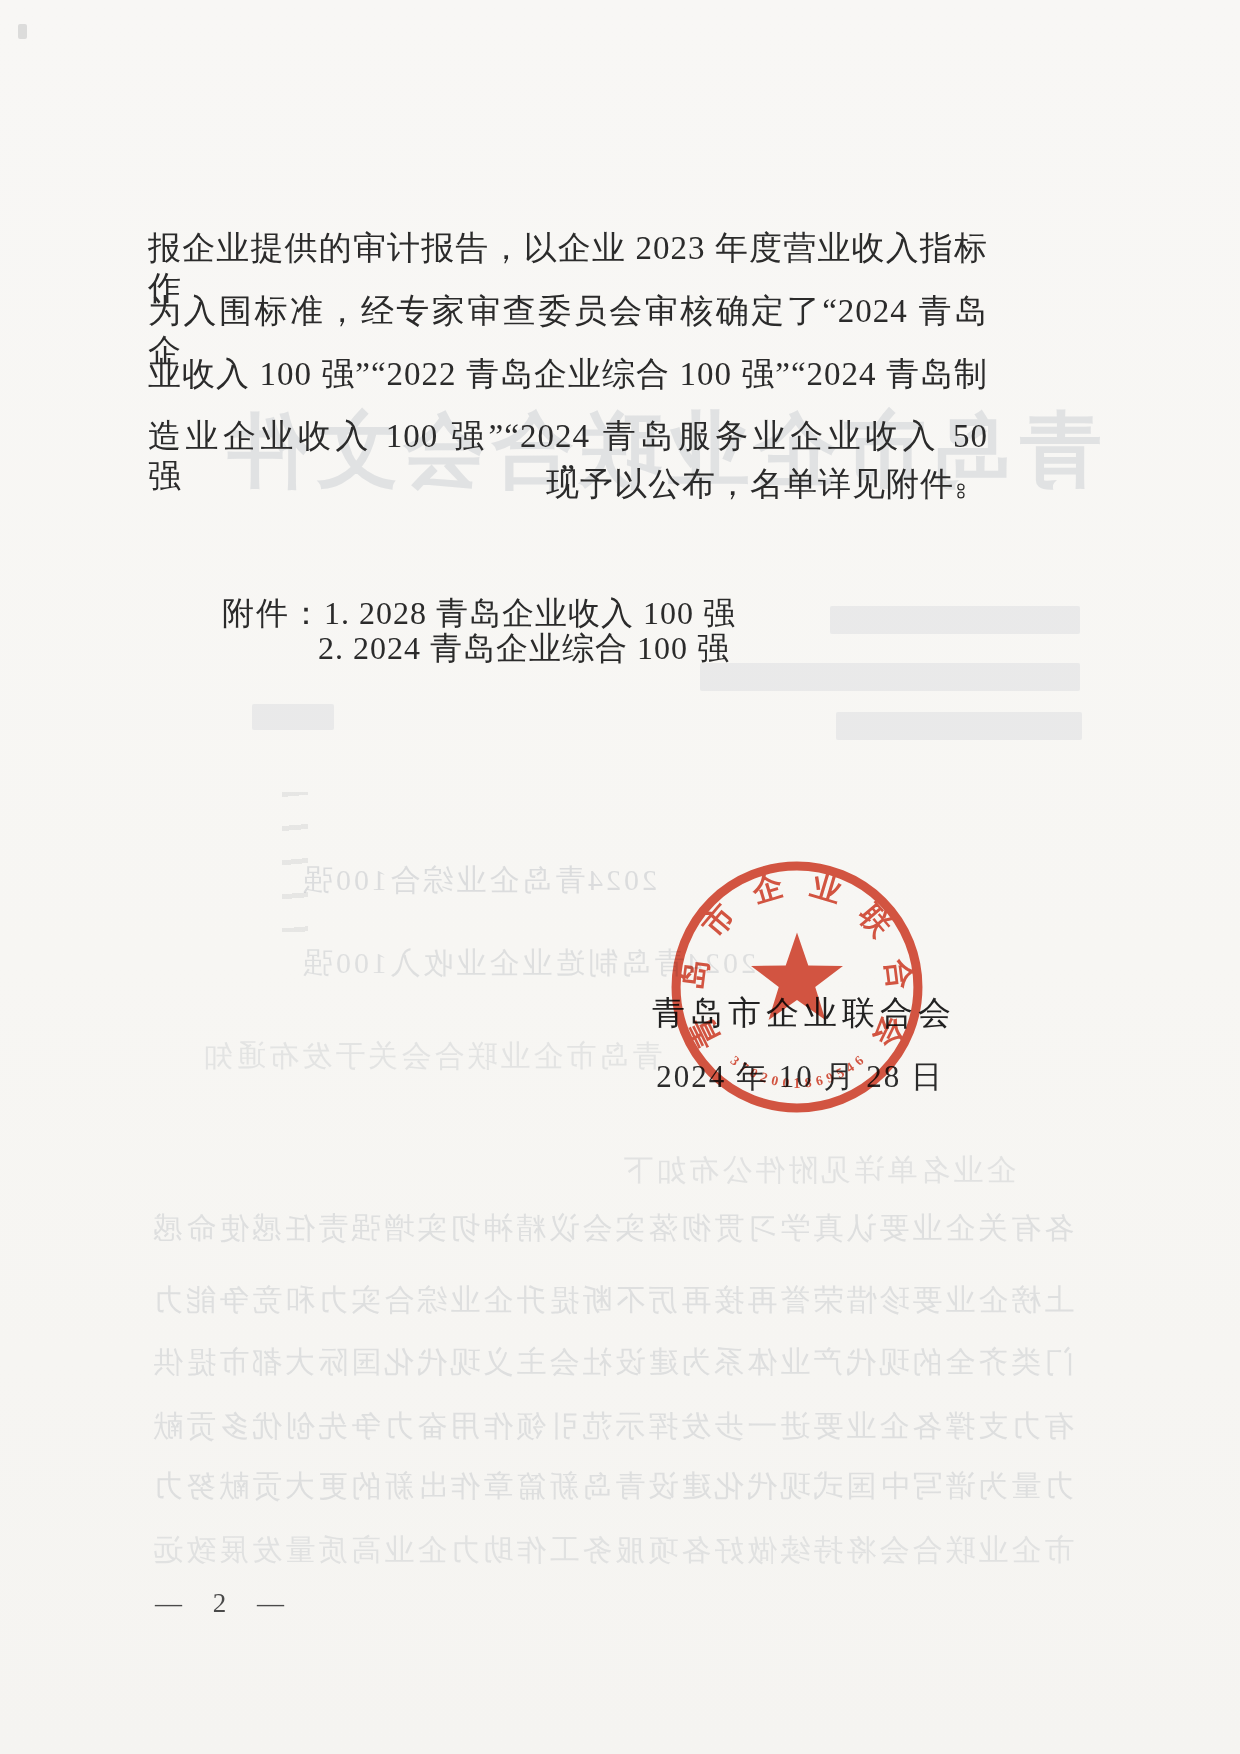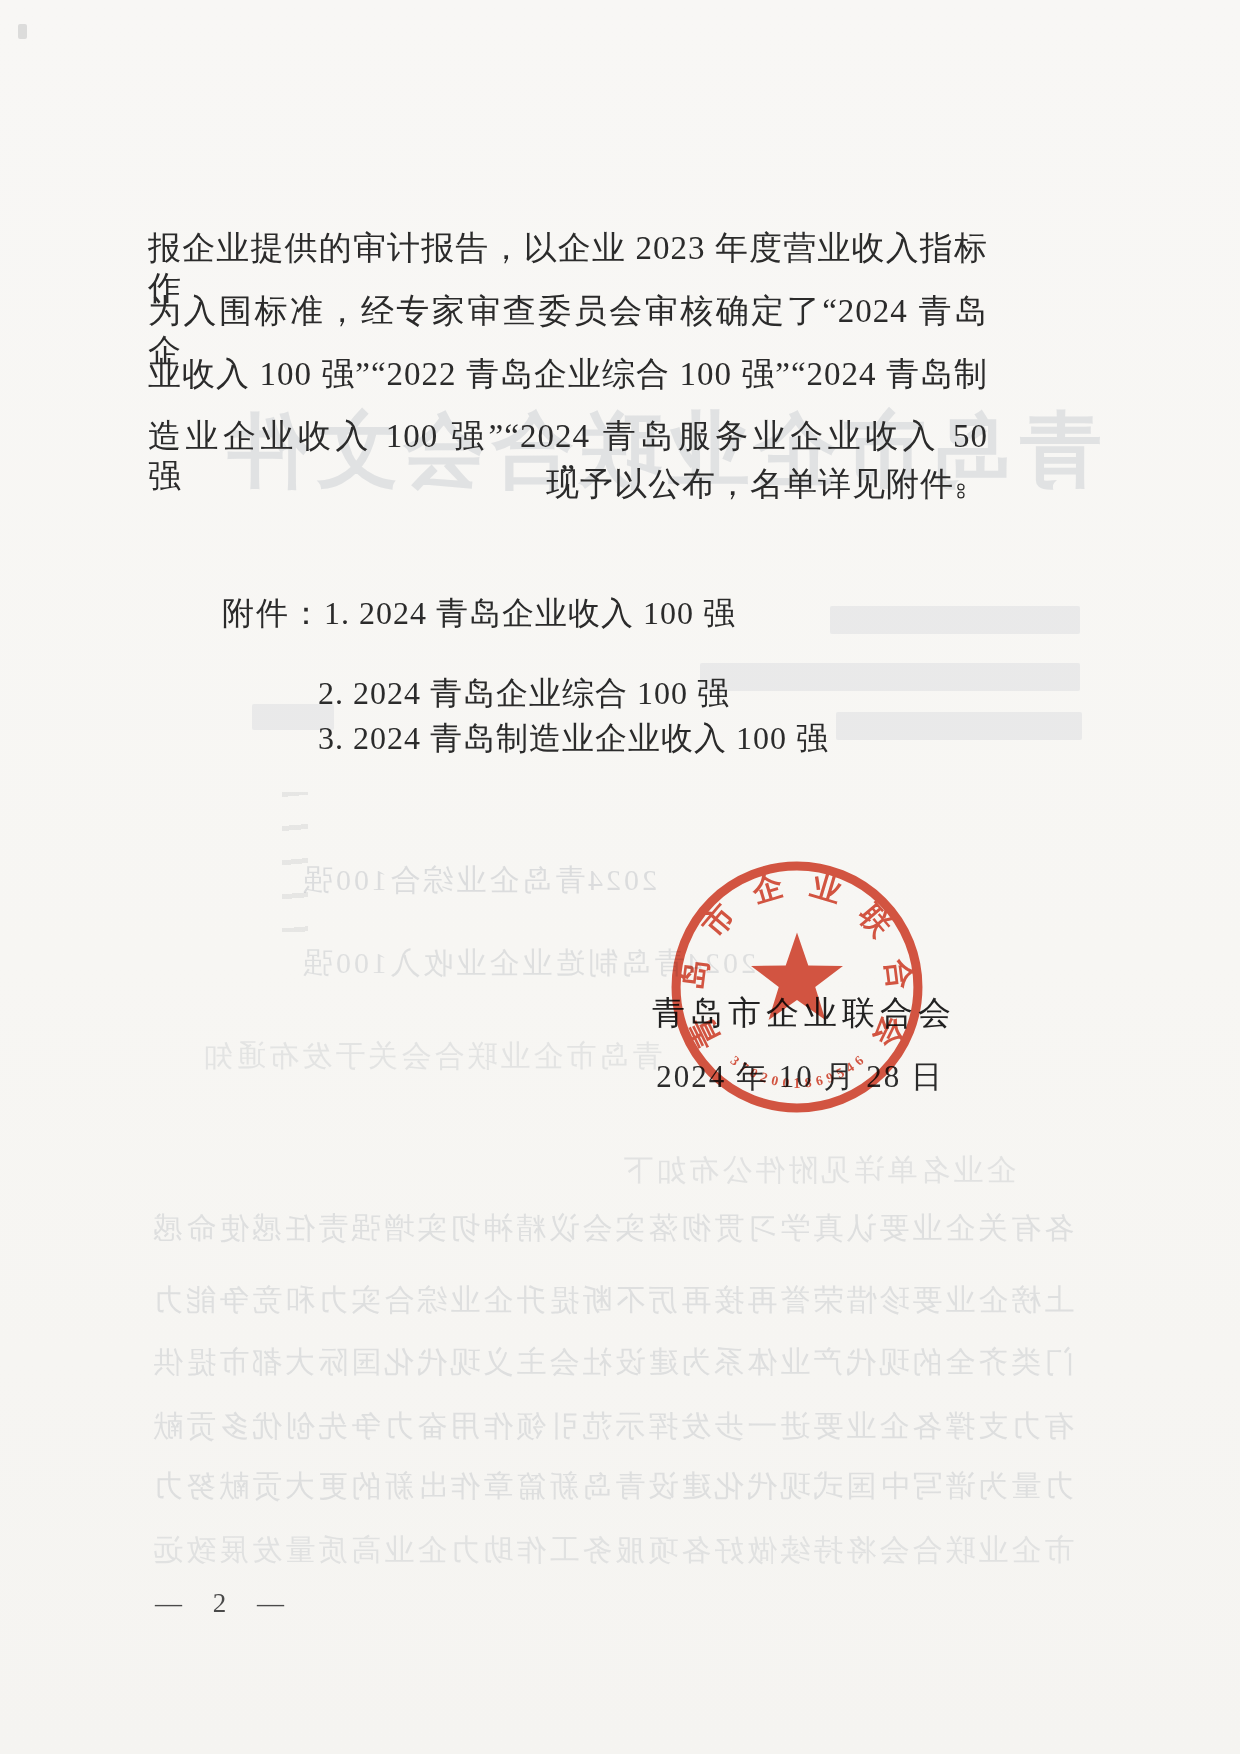--- a/index.html
+++ b/index.html
@@ -19,21 +19,21 @@
     white-space:nowrap;color:#2b2b2b;text-align:right;
   }
   .just{white-space:normal;text-align:justify;text-align-last:justify;margin-top:15px;}
   .l1{top:213px;} .l2{top:276px;} .l3{top:339px;} .l4{top:401px;} .l5{top:464px;}
 
   
   .attach-row{
     position:absolute;left:222px;width:820px;
     font-size:32px;line-height:38px;letter-spacing:1px;white-space:nowrap;color:#2b2b2b;
   }
-  .a1{top:594px;} .a2{top:674px;left:318px;} .a3{top:719px;left:318px;} .a4{top:782px;left:318px;}
+  .a1{top:594px;} .a2{top:629px;left:318px;} .a3{top:719px;left:318px;} .a4{top:782px;left:318px;}
   .attach-label{letter-spacing:2px;}
 
   
   .sig-org{
     position:absolute;left:652px;top:991px;width:300px;text-align:center;
     font-size:33px;letter-spacing:5px;white-space:nowrap;color:#222;
   }
   .sig-date{
     position:absolute;left:640px;top:1056px;width:320px;text-align:center;
     font-size:31px;letter-spacing:2px;white-space:nowrap;color:#2b2b2b;
@@ -118,24 +118,23 @@
   <div class="ghost-line g8">力量为谱写中国式现代化建设青岛新篇章作出新的更大贡献努力</div>
   <div class="ghost-line g9">市企业联合会将持续做好各项服务工作助力企业高质量发展致远</div>
 
   <div class="bodyline just l1">报企业提供的审计报告，以企业 2023 年度营业收入指标作</div>
   <div class="bodyline just l2">为入围标准，经专家审查委员会审核确定了“2024 青岛企</div>
   <div class="bodyline just l3">业收入 100 强”“2022 青岛企业综合 100 强”“2024 青岛制</div>
   <div class="bodyline just l4">造业企业收入 100 强”“2024 青岛服务业企业收入 50 强”。</div>
   <div class="bodyline l5">现予以公布，名单详见附件。</div>
 
   <div class="attach-row a1">
-    <span class="attach-label">附件：</span><span>1. 2024 青岛企业收入 100 强</span>
+    <span class="attach-label">附件：</span><span>1. 2028 青岛企业收入 100 强</span>
   </div>
   <div class="attach-row a2">2. 2024 青岛企业综合 100 强</div>
-  <div class="attach-row a3">3. 2024 青岛制造业企业收入 100 强</div>
 
   <div class="sig-org">青岛市企业联合会</div>
   <div class="sig-date">2024 年 10 月 28 日</div>
 
   <svg class="seal" viewBox="0 0 260 260">
     <circle class="seal-ring" cx="130" cy="130" r="120"></circle>
     <polygon class="seal-star" points="130,76 141.2,108.6 175.6,109.2 148.1,129.9 158.2,162.8 130,143 101.8,162.8 111.9,129.9 84.4,109.2 118.8,108.6"></polygon>
     <g id="seal-ring-chars">
         <text class="seal-char" text-anchor="middle" transform="translate(47.3,170.3) rotate(-116.0)">青</text>
         <text class="seal-char" text-anchor="middle" transform="translate(38.7,118.6) rotate(-82.9)">岛</text>

